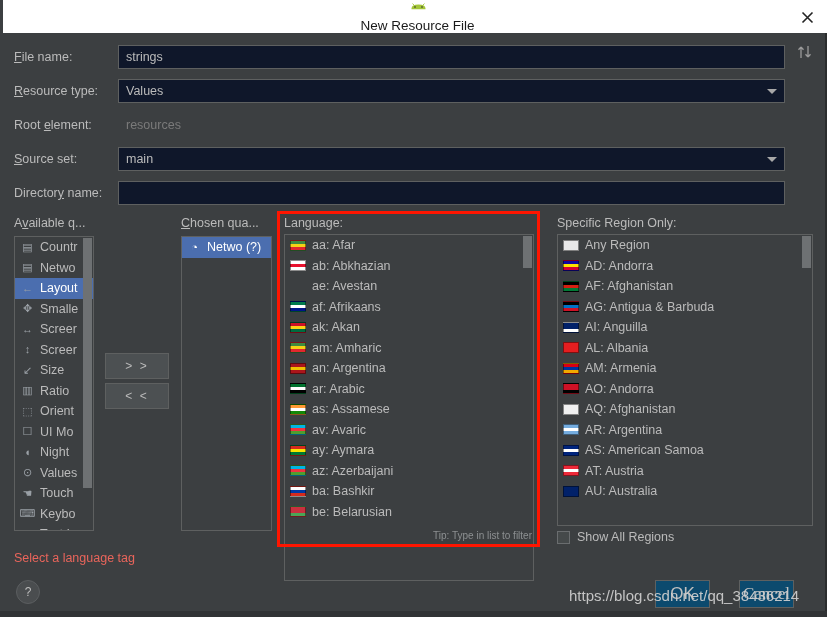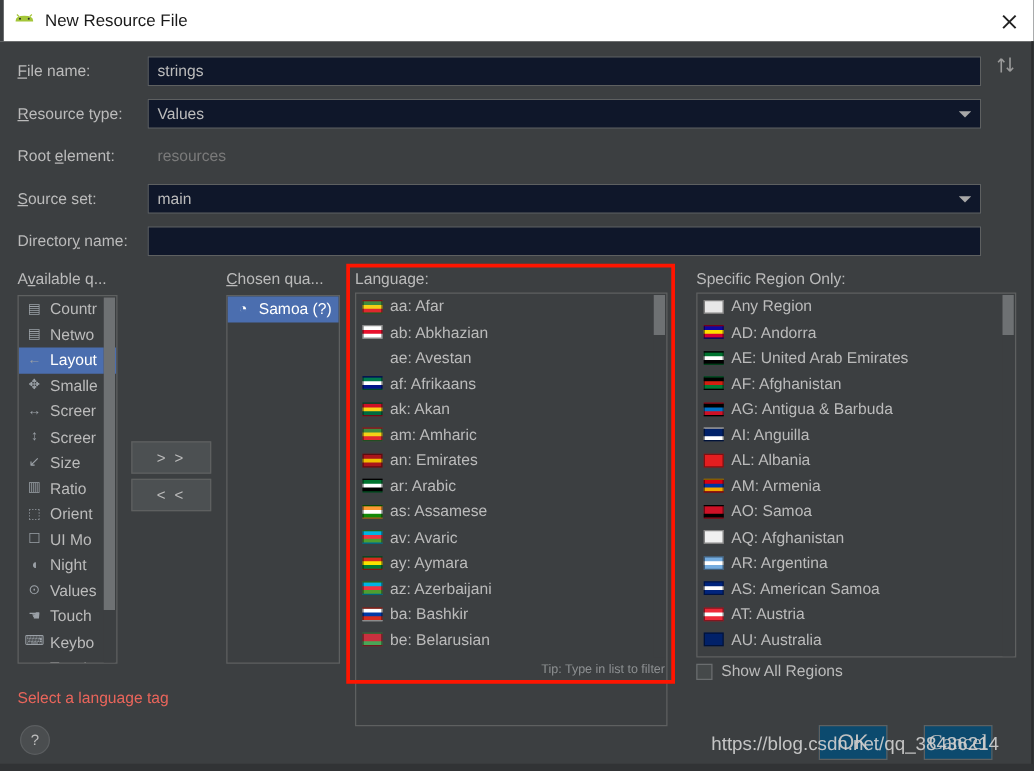--- a/index.html
+++ b/index.html
@@ -15,21 +15,21 @@
     width: 827px; height: 617px;
     background: #3c3f41;
     color: #bbbbbb;
     font-size: 12.5px;
   }
 
   
   .titlebar {
     position: absolute; left: 0; top: 0; width: 827px; height: 33px;
     background: #ffffff;
-    display: flex; align-items: center;
+    display: flex; align-items: center; flex-direction: column;
   }
   .title-icon {
     margin-left: 10px; width: 18px; height: 18px;
     display: flex; align-items: center; justify-content: center;
   }
   .title-text {
     margin-left: 8px; color: #1a1a1a; font-size: 13.5px;
   }
   .title-close {
     position: absolute; right: 9px; top: 6px;
@@ -325,21 +325,21 @@
     </div>
   </div>
 
   <div class="xbtn" style="left:105px; top:353px;">&gt; &gt;</div>
   <div class="xbtn" style="left:105px; top:383px;">&lt; &lt;</div>
 
   <div class="listbox" style="left:181px; top:236px; width:91px; height:295px;">
     <div id="chosenList">
         <div class="litem sel">
           <span class="qico" style="color: rgb(255, 255, 255);">◔</span>
-          <span>Samoa (?)</span>
+          <span>Netwo (?)</span>
         </div>
       </div>
   </div>
 
   <div class="listbox" style="left:284px; top:234px; width:250px; height:347px;">
     <div id="langList">
         <div class="litem">
           <span class="flag" style="background: linear-gradient(rgb(63, 139, 63) 0%, rgb(63, 139, 63) 33%, rgb(245, 209, 22) 33%, rgb(245, 209, 22) 66%, rgb(224, 40, 46) 66%, rgb(224, 40, 46) 100%);"></span>
           <span>aa: Afar</span>
         </div>
@@ -358,21 +358,21 @@
         <div class="litem">
           <span class="flag" style="background: linear-gradient(rgb(206, 17, 38) 0%, rgb(206, 17, 38) 33%, rgb(252, 209, 22) 33%, rgb(252, 209, 22) 66%, rgb(0, 107, 63) 66%, rgb(0, 107, 63) 100%);"></span>
           <span>ak: Akan</span>
         </div>
         <div class="litem">
           <span class="flag" style="background: linear-gradient(rgb(63, 139, 63) 0%, rgb(63, 139, 63) 33%, rgb(245, 209, 22) 33%, rgb(245, 209, 22) 66%, rgb(224, 40, 46) 66%, rgb(224, 40, 46) 100%);"></span>
           <span>am: Amharic</span>
         </div>
         <div class="litem">
           <span class="flag" style="background: linear-gradient(rgb(170, 21, 27) 0%, rgb(170, 21, 27) 33%, rgb(241, 191, 0) 33%, rgb(241, 191, 0) 66%, rgb(170, 21, 27) 66%, rgb(170, 21, 27) 100%);"></span>
-          <span>an: Emirates</span>
+          <span>an: Argentina</span>
         </div>
         <div class="litem">
           <span class="flag" style="background: linear-gradient(rgb(0, 115, 47) 0%, rgb(0, 115, 47) 33%, rgb(255, 255, 255) 33%, rgb(255, 255, 255) 66%, rgb(0, 0, 0) 66%, rgb(0, 0, 0) 100%);"></span>
           <span>ar: Arabic</span>
         </div>
         <div class="litem">
           <span class="flag" style="background: linear-gradient(rgb(255, 153, 51) 0%, rgb(255, 153, 51) 33%, rgb(255, 255, 255) 33%, rgb(255, 255, 255) 66%, rgb(19, 136, 8) 66%, rgb(19, 136, 8) 100%);"></span>
           <span>as: Assamese</span>
         </div>
         <div class="litem">
@@ -406,24 +406,20 @@
     <div id="regionList">
         <div class="litem">
           <span class="flag" style="background: linear-gradient(rgb(232, 232, 232) 0%, rgb(232, 232, 232) 33%, rgb(232, 232, 232) 33%, rgb(232, 232, 232) 66%, rgb(232, 232, 232) 66%, rgb(232, 232, 232) 100%);"></span>
           <span>Any Region</span>
         </div>
         <div class="litem">
           <span class="flag" style="background: linear-gradient(rgb(16, 6, 159) 0%, rgb(16, 6, 159) 33%, rgb(254, 223, 0) 33%, rgb(254, 223, 0) 66%, rgb(213, 0, 50) 66%, rgb(213, 0, 50) 100%);"></span>
           <span>AD: Andorra</span>
         </div>
         <div class="litem">
-          <span class="flag" style="background: linear-gradient(rgb(0, 115, 47) 0%, rgb(0, 115, 47) 33%, rgb(255, 255, 255) 33%, rgb(255, 255, 255) 66%, rgb(0, 0, 0) 66%, rgb(0, 0, 0) 100%);"></span>
-          <span>AE: United Arab Emirates</span>
-        </div>
-        <div class="litem">
           <span class="flag" style="background: linear-gradient(rgb(0, 0, 0) 0%, rgb(0, 0, 0) 33%, rgb(211, 32, 17) 33%, rgb(211, 32, 17) 66%, rgb(0, 122, 54) 66%, rgb(0, 122, 54) 100%);"></span>
           <span>AF: Afghanistan</span>
         </div>
         <div class="litem">
           <span class="flag" style="background: linear-gradient(rgb(0, 0, 0) 0%, rgb(0, 0, 0) 33%, rgb(0, 114, 198) 33%, rgb(0, 114, 198) 66%, rgb(206, 17, 38) 66%, rgb(206, 17, 38) 100%);"></span>
           <span>AG: Antigua &amp; Barbuda</span>
         </div>
         <div class="litem">
           <span class="flag" style="background: linear-gradient(rgb(1, 33, 105) 0%, rgb(1, 33, 105) 33%, rgb(1, 33, 105) 33%, rgb(1, 33, 105) 66%, rgb(255, 255, 255) 66%, rgb(255, 255, 255) 100%);"></span>
           <span>AI: Anguilla</span>
@@ -431,21 +427,21 @@
         <div class="litem">
           <span class="flag" style="background: linear-gradient(rgb(228, 30, 32) 0%, rgb(228, 30, 32) 33%, rgb(228, 30, 32) 33%, rgb(228, 30, 32) 66%, rgb(228, 30, 32) 66%, rgb(228, 30, 32) 100%);"></span>
           <span>AL: Albania</span>
         </div>
         <div class="litem">
           <span class="flag" style="background: linear-gradient(rgb(217, 0, 18) 0%, rgb(217, 0, 18) 33%, rgb(0, 51, 160) 33%, rgb(0, 51, 160) 66%, rgb(242, 168, 0) 66%, rgb(242, 168, 0) 100%);"></span>
           <span>AM: Armenia</span>
         </div>
         <div class="litem">
           <span class="flag" style="background: linear-gradient(rgb(206, 17, 38) 0%, rgb(206, 17, 38) 33%, rgb(206, 17, 38) 33%, rgb(206, 17, 38) 66%, rgb(0, 0, 0) 66%, rgb(0, 0, 0) 100%);"></span>
-          <span>AO: Samoa</span>
+          <span>AO: Andorra</span>
         </div>
         <div class="litem">
           <span class="flag" style="background: linear-gradient(rgb(240, 240, 240) 0%, rgb(240, 240, 240) 33%, rgb(240, 240, 240) 33%, rgb(240, 240, 240) 66%, rgb(240, 240, 240) 66%, rgb(240, 240, 240) 100%);"></span>
           <span>AQ: Afghanistan</span>
         </div>
         <div class="litem">
           <span class="flag" style="background: linear-gradient(rgb(116, 172, 223) 0%, rgb(116, 172, 223) 33%, rgb(255, 255, 255) 33%, rgb(255, 255, 255) 66%, rgb(116, 172, 223) 66%, rgb(116, 172, 223) 100%);"></span>
           <span>AR: Argentina</span>
         </div>
         <div class="litem">

